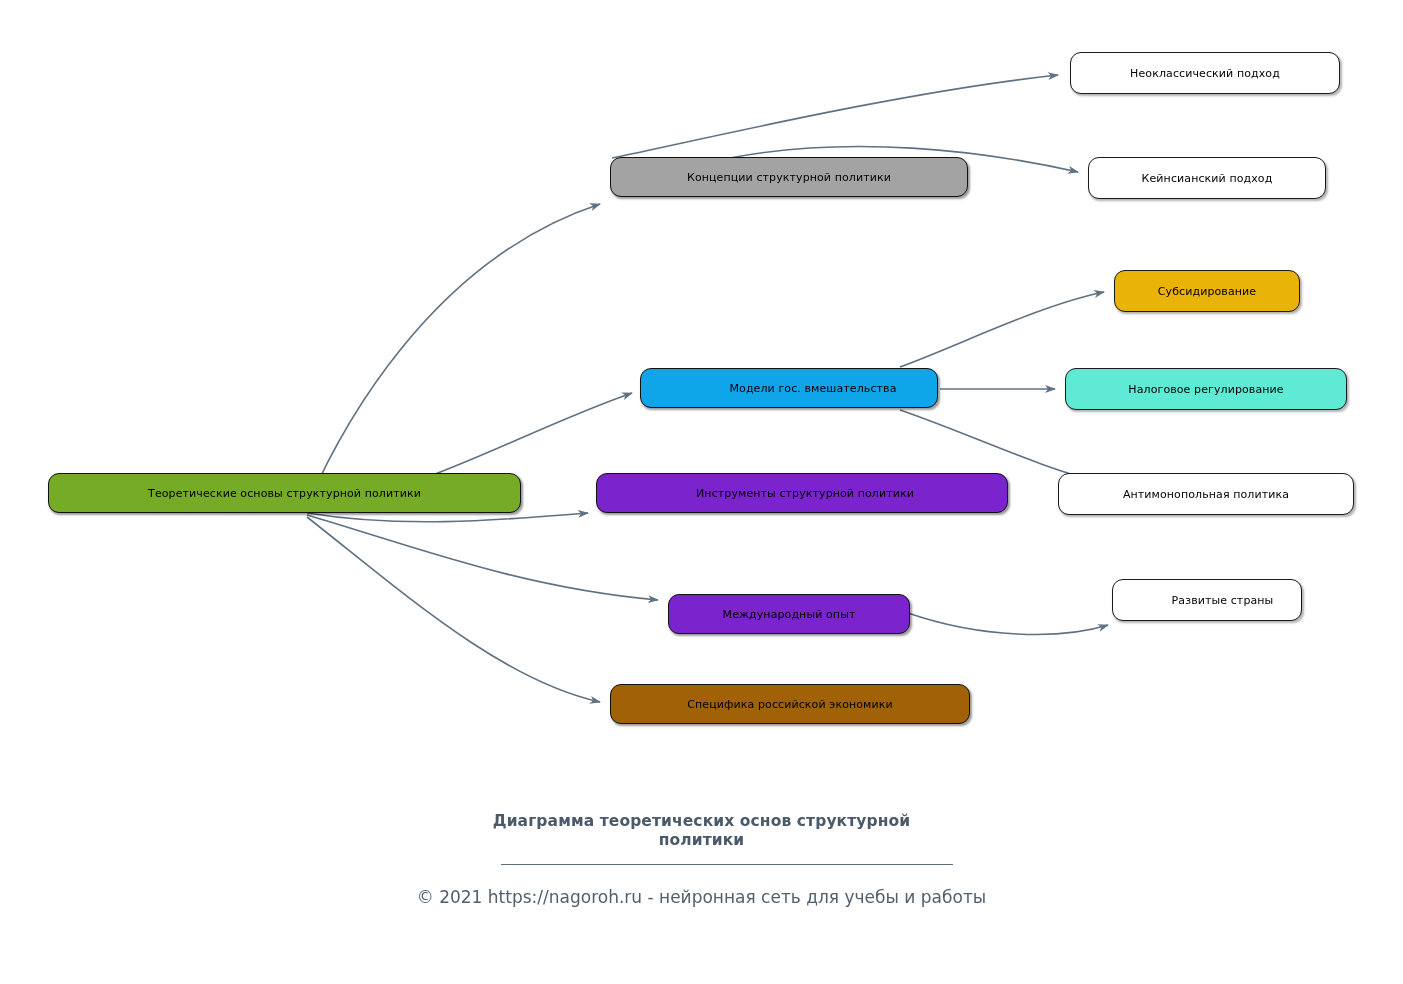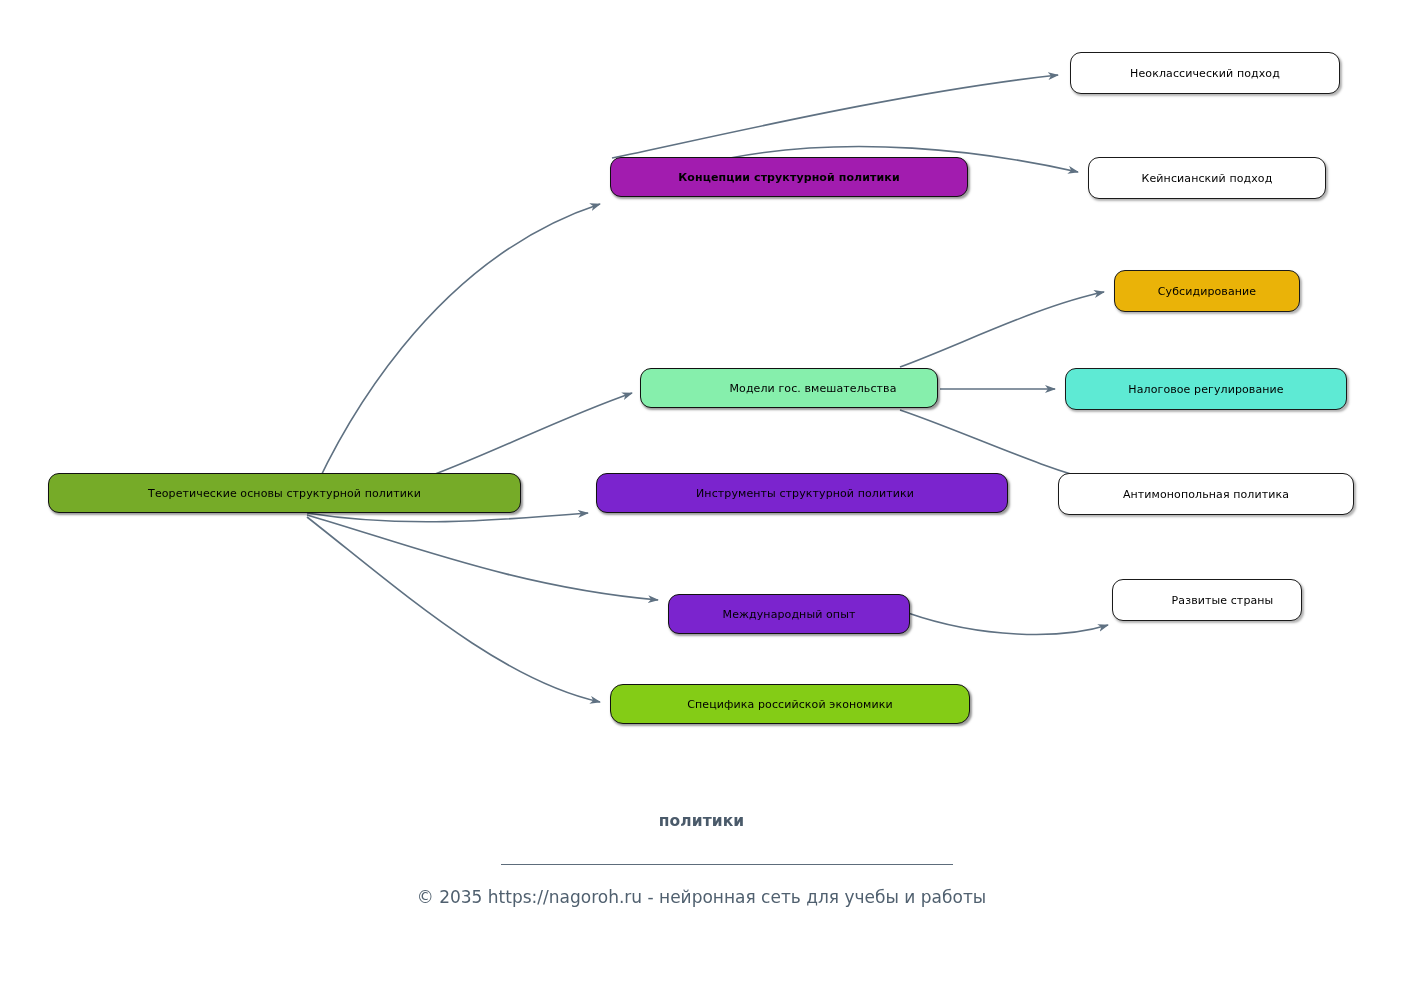--- a/index.html
+++ b/index.html
@@ -109,33 +109,33 @@
         <path d="M 940 389 C 985 389 1020 389 1055 389" fill="none" stroke="#5f7182" stroke-width="1.6" marker-end="url(#arrowhead)"></path>
         <path d="M 900 410 C 965 432 1040 468 1100 482" fill="none" stroke="#5f7182" stroke-width="1.6" marker-end="url(#arrowhead)"></path>
         <path d="M 908 613 C 980 638 1060 640 1108 625" fill="none" stroke="#5f7182" stroke-width="1.6" marker-end="url(#arrowhead)"></path>
       </g>
   </svg>
 
   <div id="nodes">
       <div class="node node-root" style="left: 48px; top: 473px; width: 473px; height: 40px; background: rgb(118, 171, 40);">
         <span>Теоретические основы структурной политики</span>
       </div>
-      <div class="node node-branch" style="left: 610px; top: 157px; width: 358px; height: 40px; background: #a21caf; font-weight: bold;">
+      <div class="node node-branch" style="left: 610px; top: 157px; width: 358px; height: 40px; background: #a3a3a3;">
         <span>Концепции структурной политики</span>
       </div>
-      <div class="node node-branch" style="left: 640px; top: 368px; width: 298px; height: 40px; background: #86efac; padding-left: 48px;">
+      <div class="node node-branch" style="left: 640px; top: 368px; width: 298px; height: 40px; background: #0ea5e9; padding-left: 48px;">
         <span>Модели гос. вмешательства</span>
       </div>
       <div class="node node-branch" style="left: 596px; top: 473px; width: 412px; height: 40px; background: rgb(123, 36, 206); padding-left: 6px;">
         <span>Инструменты структурной политики</span>
       </div>
       <div class="node node-branch" style="left: 668px; top: 579px; width: 242px; height: 40px; background: rgb(123, 36, 206); margin-top: 15px;">
         <span>Международный опыт</span>
       </div>
-      <div class="node node-branch" style="left: 610px; top: 684px; width: 360px; height: 40px; background: #84cc16; border-radius: 13px;">
+      <div class="node node-branch" style="left: 610px; top: 684px; width: 360px; height: 40px; background: #a16207;">
         <span>Специфика российской экономики</span>
       </div>
       <div class="node node-leaf" style="left: 1070px; top: 52px; width: 270px; height: 42px; background: rgb(255, 255, 255);">
         <span>Неоклассический подход</span>
       </div>
       <div class="node node-leaf" style="left: 1088px; top: 157px; width: 238px; height: 42px; background: rgb(255, 255, 255);">
         <span>Кейнсианский подход</span>
       </div>
       <div class="node node-leaf" style="left: 1114px; top: 270px; width: 186px; height: 42px; background: #eab308;">
         <span>Субсидирование</span>
@@ -145,18 +145,19 @@
       </div>
       <div class="node node-leaf" style="left: 1058px; top: 473px; width: 296px; height: 42px; background: rgb(255, 255, 255);">
         <span>Антимонопольная политика</span>
       </div>
       <div class="node node-leaf" style="left: 1112px; top: 579px; width: 190px; height: 42px; background: rgb(255, 255, 255); padding-left: 31px;">
         <span>Развитые страны</span>
       </div>
     </div>
 
   <div class="caption caption-title">
+    <div>Диаграмма теоретических основ структурной</div>
     <div>политики</div>
   </div>
   <div class="caption-rule"></div>
-  <div class="caption caption-credit">© 2035 https://nagoroh.ru - нейронная сеть для учебы и работы</div>
+  <div class="caption caption-credit">© 2021 https://nagoroh.ru - нейронная сеть для учебы и работы</div>
 
 </div>
 
 </body></html>

